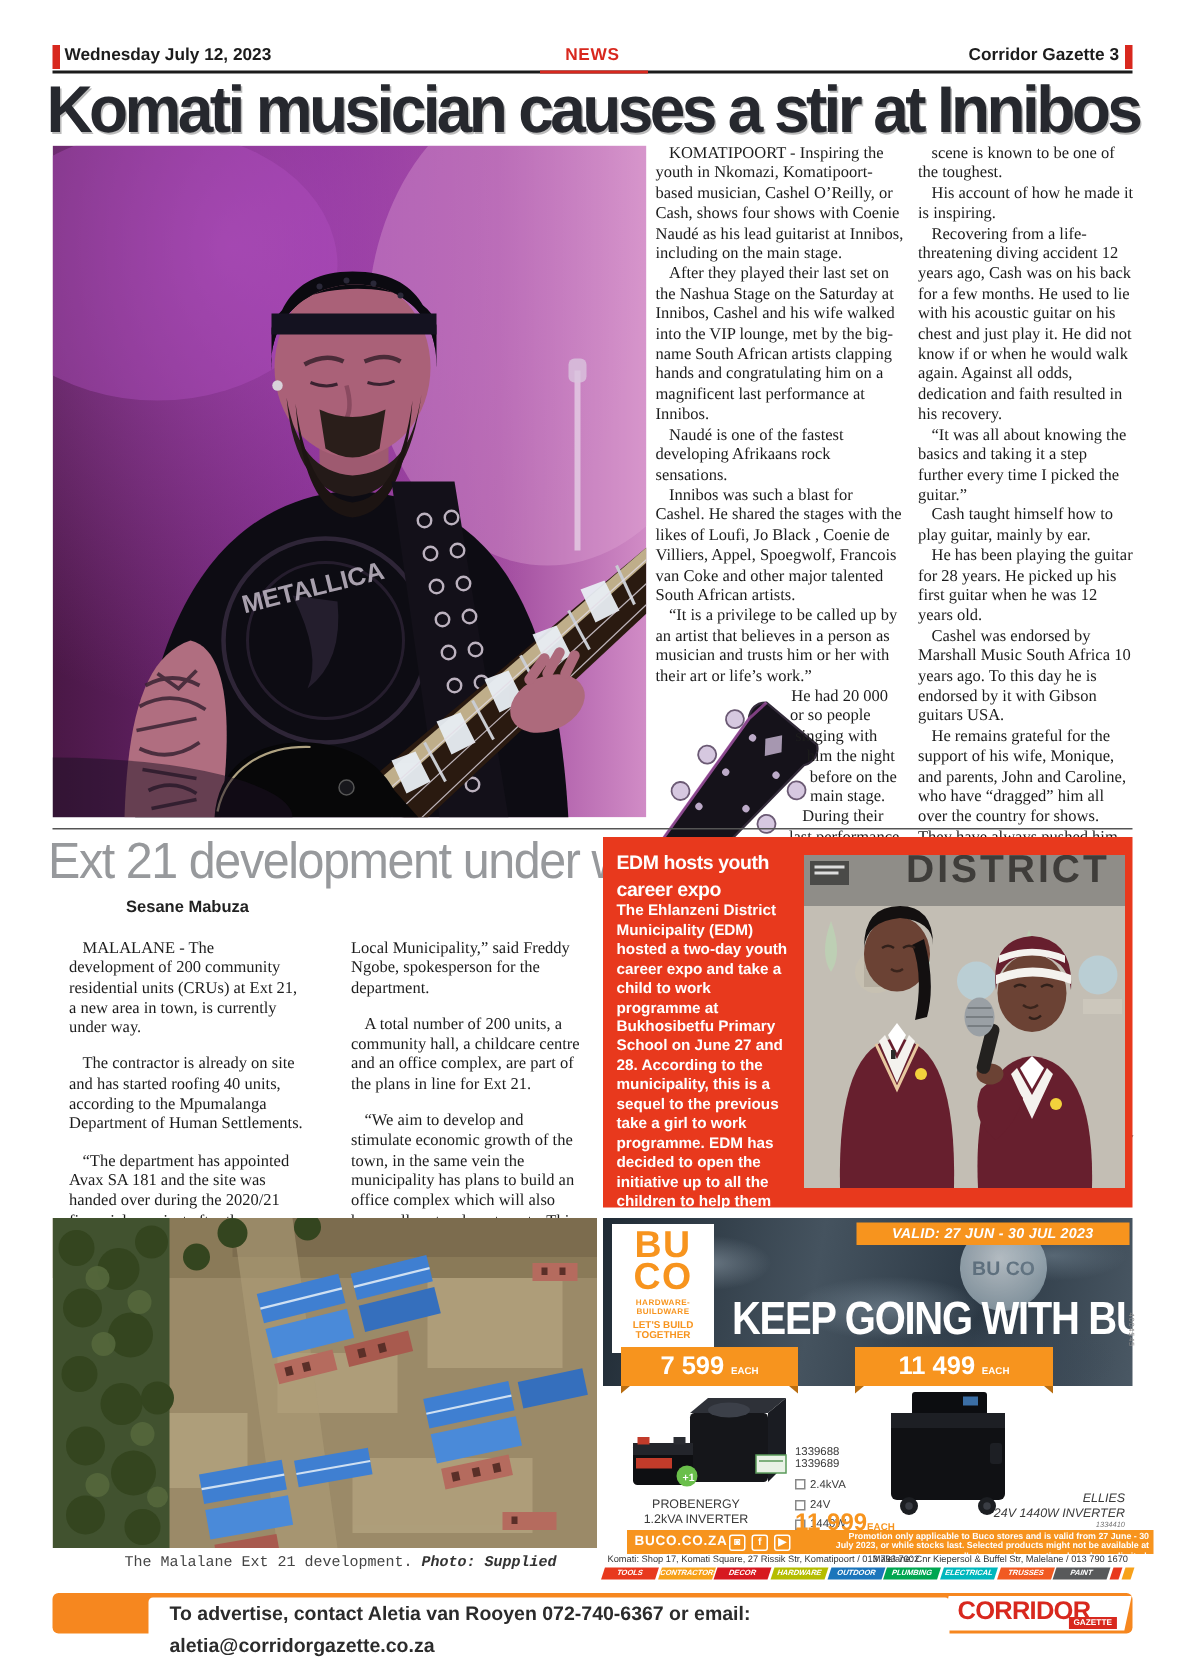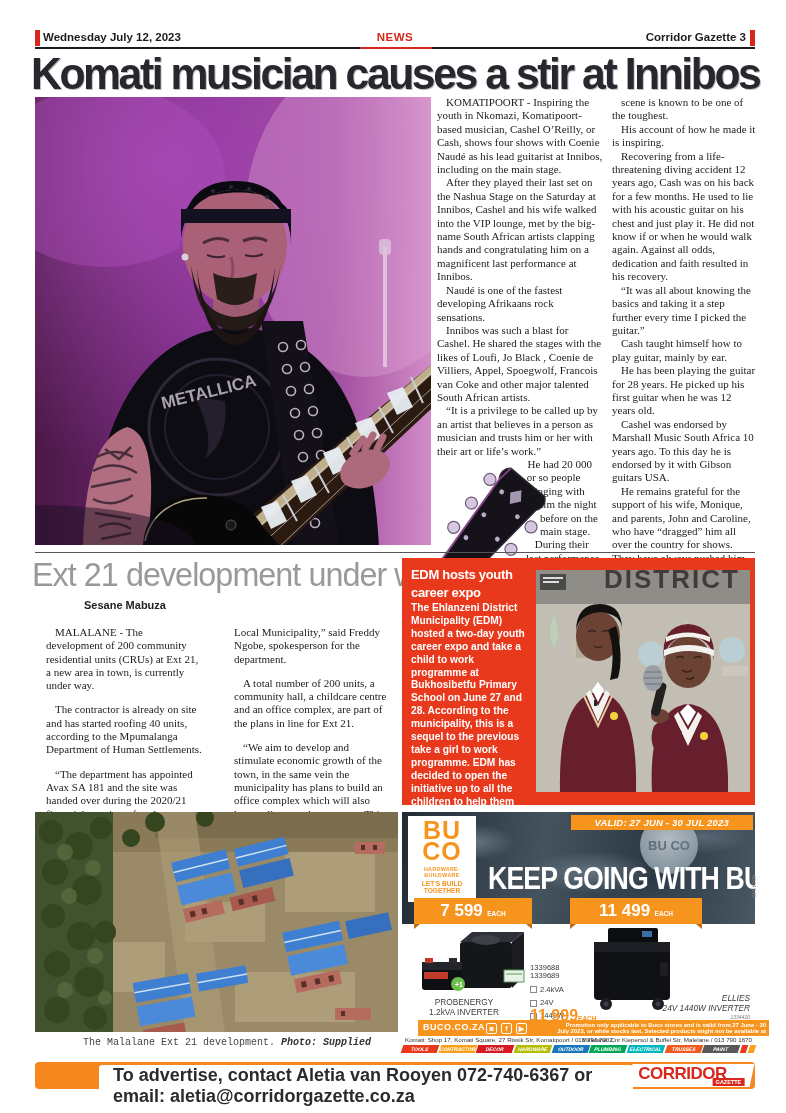--- a/index.html
+++ b/index.html
@@ -105,21 +105,21 @@
   .stores .s2{position:absolute;right:3px;}
   .strip{position:absolute;left:0;top:233px;width:353px;height:8px;display:flex;gap:2px;}
   .seg{flex:1;transform:skewX(-18deg);color:#fff;font-weight:bold;font-size:5px;
        text-align:center;line-height:8px;overflow:hidden;}
   .sidecode{position:absolute;right:-2px;top:86px;font-size:5px;color:#888;
             transform:rotate(90deg);transform-origin:right top;letter-spacing:.5px;}
   
   .footer{position:absolute;left:35px;top:1062px;width:720px;height:27px;background:#f6871f;border-radius:4px;}
   .footer .inner{position:absolute;left:64px;top:3px;width:520px;height:37px;background:#fff;
                  border-radius:3px;font-family:"Liberation Sans",sans-serif;font-weight:bold;
-                 font-size:18px;color:#2b2b2b;line-height:21px;padding-left:14px;}
+                 font-size:13px;color:#2b2b2b;line-height:21px;padding-left:14px;}
   .cglogo{position:absolute;right:3px;top:2px;width:122px;height:23px;background:#fff;
           transform:skewX(-12deg);}
   .cglogo .cg1{position:absolute;left:8px;top:0px;color:#d8281e;font-family:"Liberation Sans",sans-serif;
                font-weight:bold;font-size:17px;letter-spacing:-.5px;transform:skewX(12deg);}
   .cglogo .cg2{position:absolute;right:6px;bottom:1px;background:#d8281e;color:#fff;
                font-family:"Liberation Sans",sans-serif;font-weight:bold;font-size:5.5px;
                padding:1px 3px;transform:skewX(12deg);}
 </style>
 </head>
 <body>

